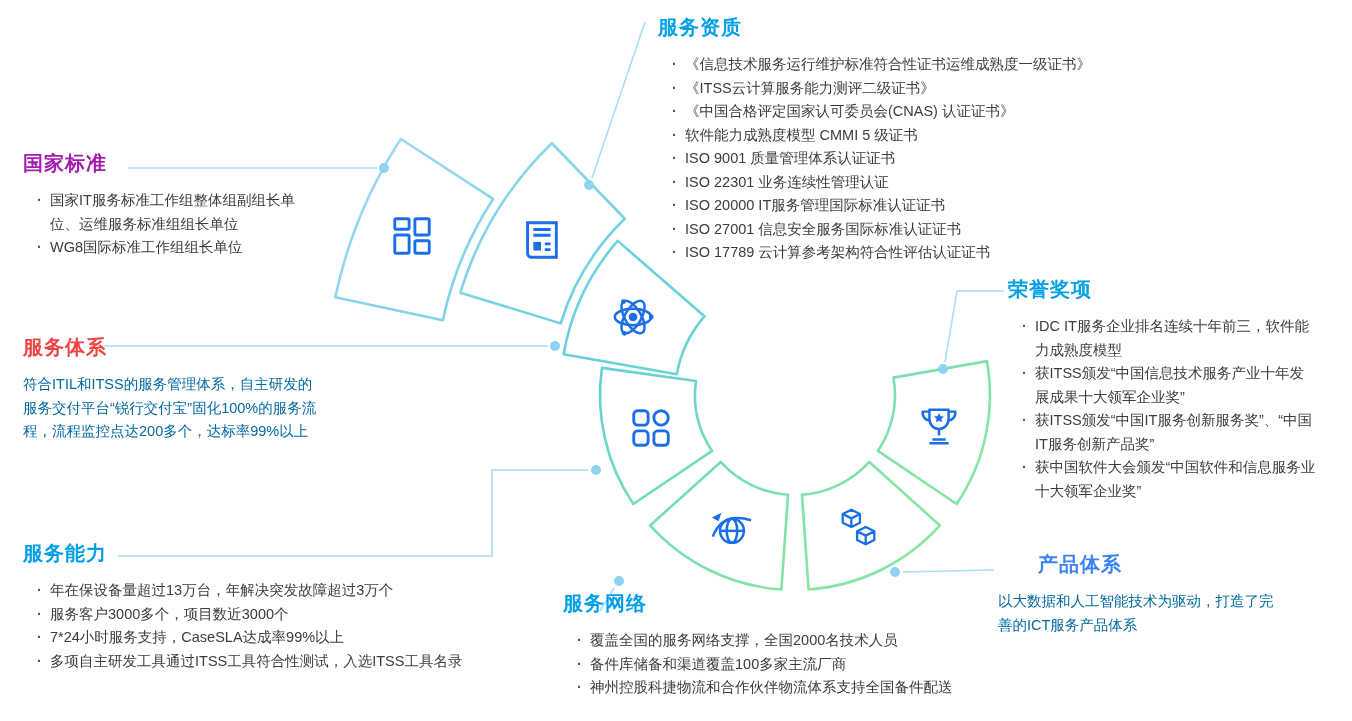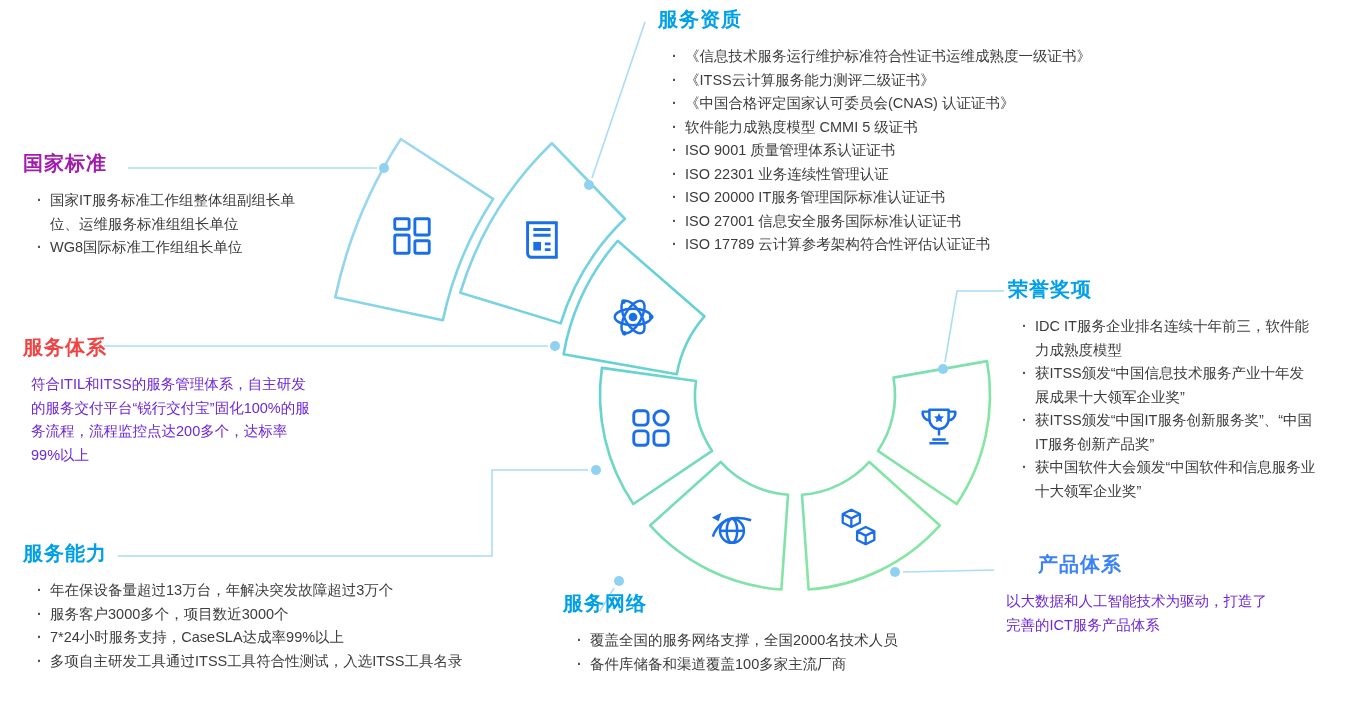--- a/index.html
+++ b/index.html
@@ -14,21 +14,21 @@
   .txt h2{
     margin:0 0 12px 0;font-size:20px;font-weight:bold;color:#00a0e9;letter-spacing:1px;
   }
   .list{list-style:none;margin:12px;padding:0;}
   .list li{
     position:relative;padding-left:15px;font-size:14.5px;line-height:23.5px;color:#3c3c3c;
   }
   .list li::before{
     content:"·";position:absolute;left:2px;top:0;font-weight:bold;color:#555;
   }
-  .para{margin:8px;font-size:14.5px;line-height:23.5px;color:#6d28d9;}
+  .para{margin:0;font-size:14.5px;line-height:23.5px;color:#0369a1;}
 </style>
 </head>
 <body>
 
 <div class="canvas">
 
   <svg class="ring" width="1352" height="721" viewBox="0 0 1352 721">
     <defs>
       <linearGradient id="ringGrad" gradientUnits="userSpaceOnUse" x1="400" y1="140" x2="760" y2="600">
         <stop offset="0" stop-color="#9fd7f3"></stop>
@@ -139,21 +139,21 @@
   </div>
 
   <section class="txt" style="left:23px;top:150px;width:300px">
     <h2 style="color: #a21caf;">国家标准</h2>
     <ul class="list">
       <li>国家IT服务标准工作组整体组副组长单位、运维服务标准组组长单位</li>
       <li>WG8国际标准工作组组长单位</li>
     </ul>
   </section>
 
-  <section class="txt" style="left:658px;top:6px;width:600px">
+  <section class="txt" style="left:658px;top:14px;width:600px">
     <h2 style="color: rgb(0, 160, 233);">服务资质</h2>
     <ul class="list">
       <li>《信息技术服务运行维护标准符合性证书运维成熟度一级证书》</li>
       <li>《ITSS云计算服务能力测评二级证书》</li>
       <li>《中国合格评定国家认可委员会(CNAS) 认证证书》</li>
       <li>软件能力成熟度模型 CMMI 5 级证书</li>
       <li>ISO 9001 质量管理体系认证证书</li>
       <li>ISO 22301 业务连续性管理认证</li>
       <li>ISO 20000 IT服务管理国际标准认证证书</li>
       <li>ISO 27001 信息安全服务国际标准认证证书</li>
@@ -189,16 +189,17 @@
   <section class="txt" style="left:998px;top:551px;width:285px">
     <h2 style="color: #3b82f6; margin-left: 40px;">产品体系</h2>
     <p class="para">以大数据和人工智能技术为驱动，打造了完善的ICT服务产品体系</p>
   </section>
 
   <section class="txt" style="left:563px;top:590px;width:460px">
     <h2 style="color: rgb(0, 160, 233);">服务网络</h2>
     <ul class="list">
       <li>覆盖全国的服务网络支撑，全国2000名技术人员</li>
       <li>备件库储备和渠道覆盖100多家主流厂商</li>
+      <li>神州控股科捷物流和合作伙伴物流体系支持全国备件配送</li>
     </ul>
   </section>
 
 </div>
 
 </body></html>

